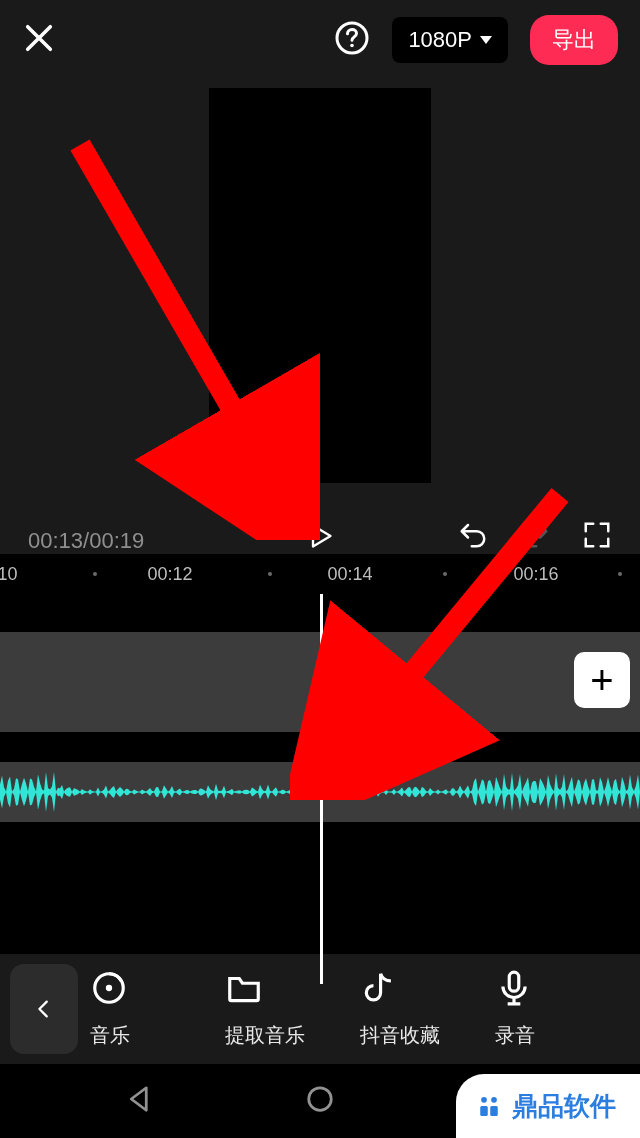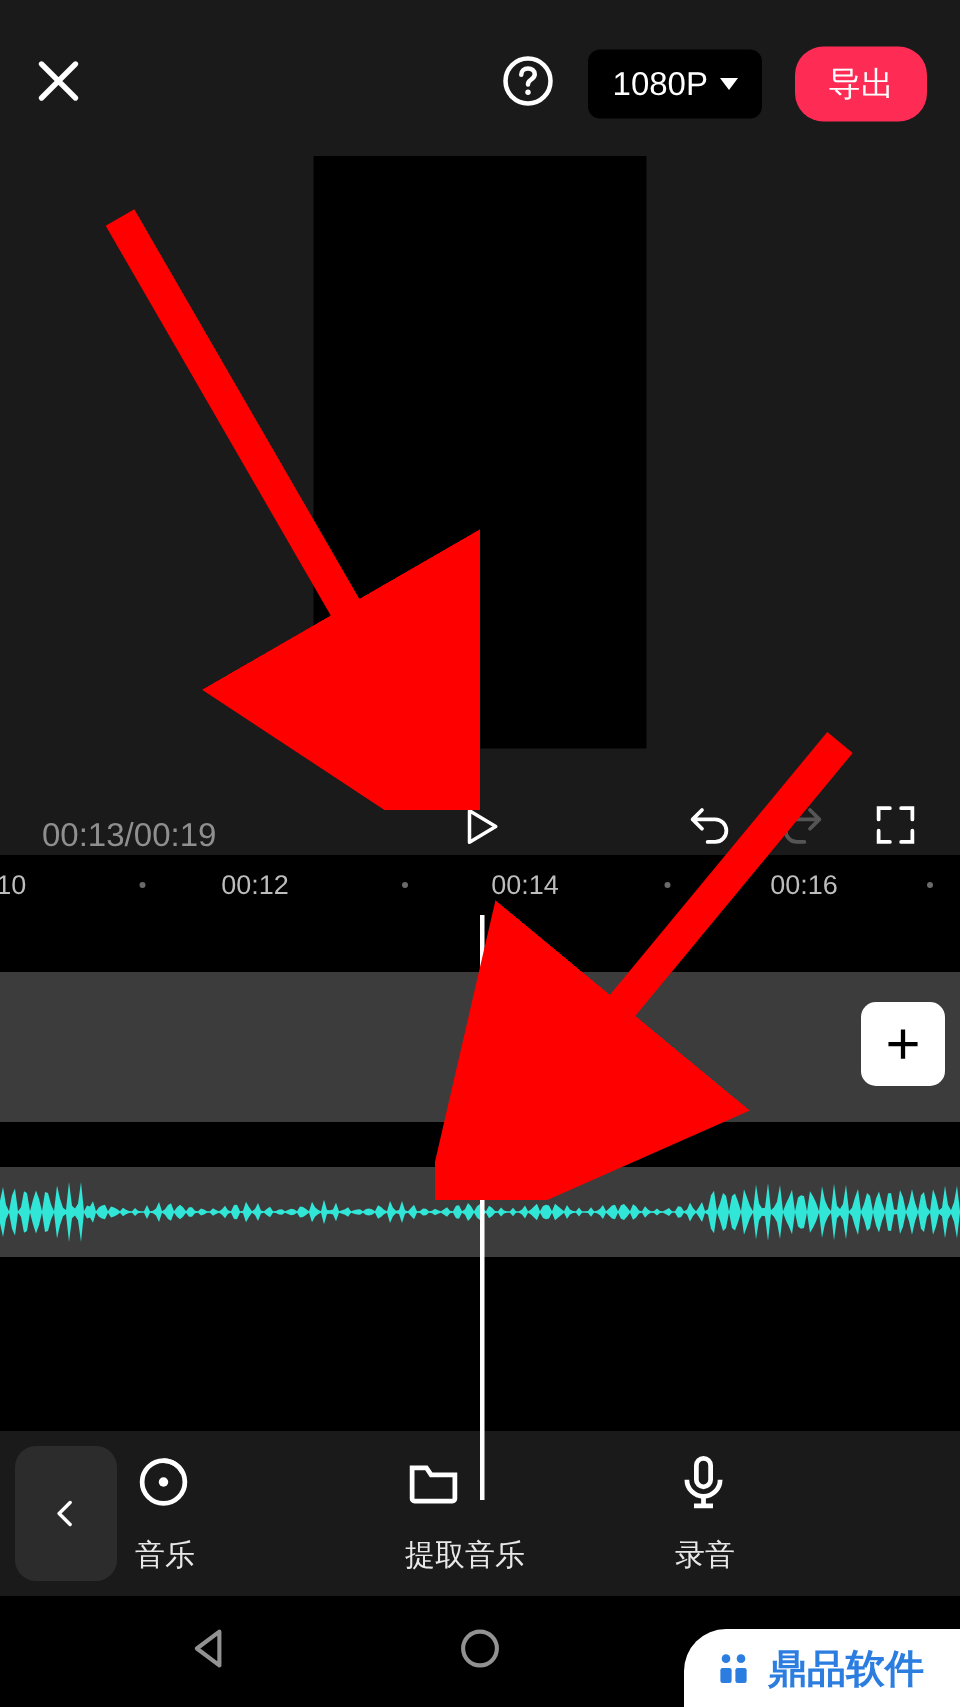--- a/index.html
+++ b/index.html
@@ -6,21 +6,21 @@
   body {
     width: 640px; height: 1138px;
     background: #1a1a1a;
     font-family: -apple-system, "PingFang SC", "Microsoft YaHei", sans-serif;
     overflow: hidden;
     position: relative;
     color: #fff;
   }
   .header {
     display: flex; align-items: center; justify-content: space-between;
-    height: 80px; padding: 0 22px; margin-top: 16px;
+    height: 80px; padding: 0 22px;
   }
   .header-left { flex: 1; }
   .header-right { display: flex; align-items: center; gap: 22px; }
   .close-x svg { width: 34px; height: 34px; stroke: #fff; stroke-width: 2.5; }
   .help-icon svg { width: 36px; height: 36px; }
   .resolution {
     background: #000; border-radius: 8px; padding: 10px 16px;
     display: flex; align-items: center; gap: 8px; font-size: 22px; color: #fff;
   }
   .resolution .caret { width: 0; height: 0; border-left: 6px solid transparent; border-right: 6px solid transparent; border-top: 8px solid #fff; }
@@ -82,21 +82,21 @@
   .tool-item .icon-slot svg { width: 38px; height: 38px; stroke: #fff; fill: none; stroke-width: 2; }
 
   .navbar {
     position: absolute; bottom: 0; left: 0; right: 0; height: 74px;
     background: #000; display: flex; align-items: center; justify-content: space-around;
     padding: 0 50px;
   }
   .navbar svg { width: 30px; height: 30px; stroke: #929292; fill: none; stroke-width: 2.2; }
 
   .watermark {
-    position: absolute; bottom: 0; right: 0; height: 52px;
+    position: absolute; bottom: 0; right: 0; height: 64px;
     background: #fff; color: #2b7de0;
     display: flex; align-items: center; gap: 8px;
     border-top-left-radius: 28px; padding: 0 24px 0 18px;
     font-size: 26px; font-weight: 600; z-index: 50;
   }
   .wm-logo { width: 30px; height: 30px; }
 
   .annotation-arrow { position: absolute; z-index: 40; pointer-events: none; }
 </style>
 </head>
@@ -196,20 +196,27 @@
             <circle cx="12" cy="12" r="2" fill="#fff" stroke="none"></circle>
             <path d="M12 3 a9 9 0 0 1 8 5"></path>
           </svg></div>
         <span>音乐</span>
       </div>
       <div class="tool-item">
         <div class="icon-slot"><svg viewBox="0 0 24 24">
             <path d="M3 6 h6 l2 3 h10 v10 a1 1 0 0 1-1 1 H4 a1 1 0 0 1-1-1 Z"></path>
           </svg></div>
         <span>提取音乐</span>
+      </div>
+      <div class="tool-item">
+        <div class="icon-slot"><svg viewBox="0 0 24 24">
+            <path d="M13 3 v12 a4.5 4.5 0 1 1-4.5-4.5"></path>
+            <path d="M13 3 c1 3 3.5 4.5 6.5 4.5"></path>
+          </svg></div>
+        <span>抖音收藏</span>
       </div>
       <div class="tool-item">
         <div class="icon-slot"><svg viewBox="0 0 24 24">
             <rect x="9" y="2" width="6" height="12" rx="3"></rect>
             <path d="M5 11 a7 7 0 0 0 14 0 M12 18 v4 M8 22 h8"></path>
           </svg></div>
         <span>录音</span>
       </div>
     </div>
 </div>

